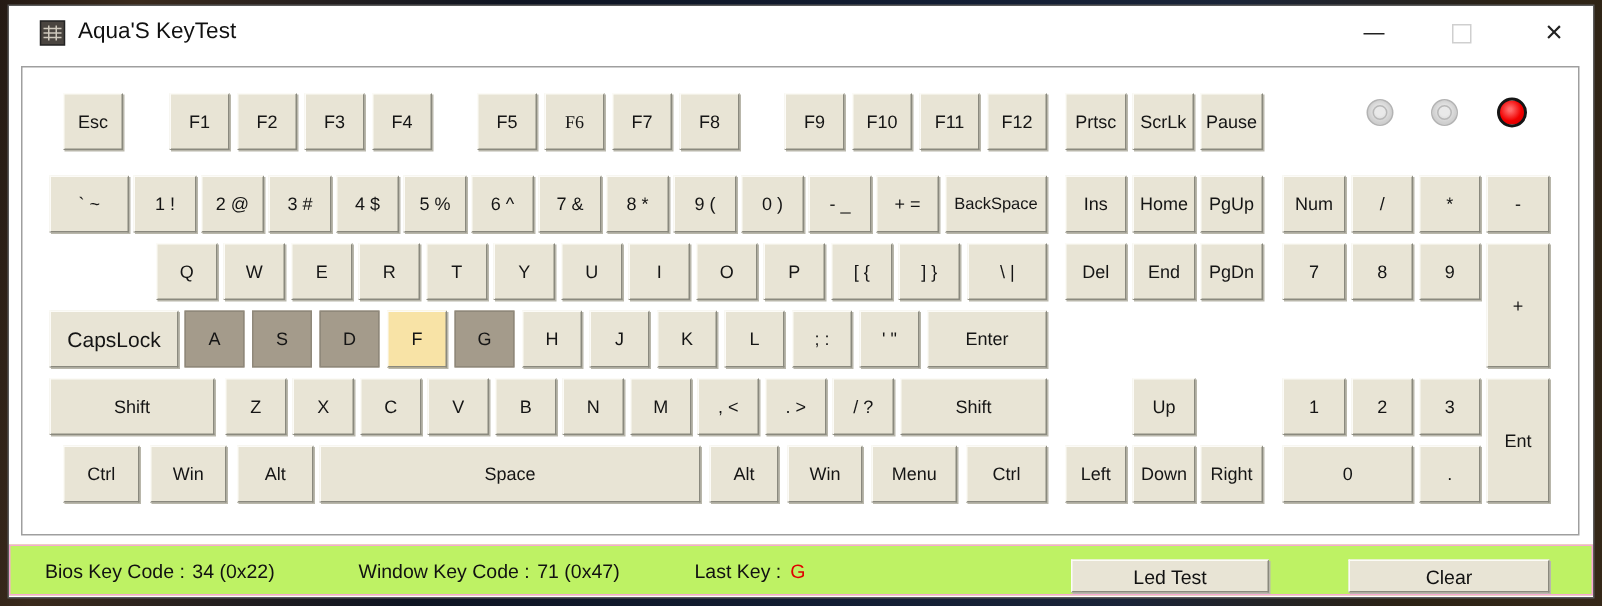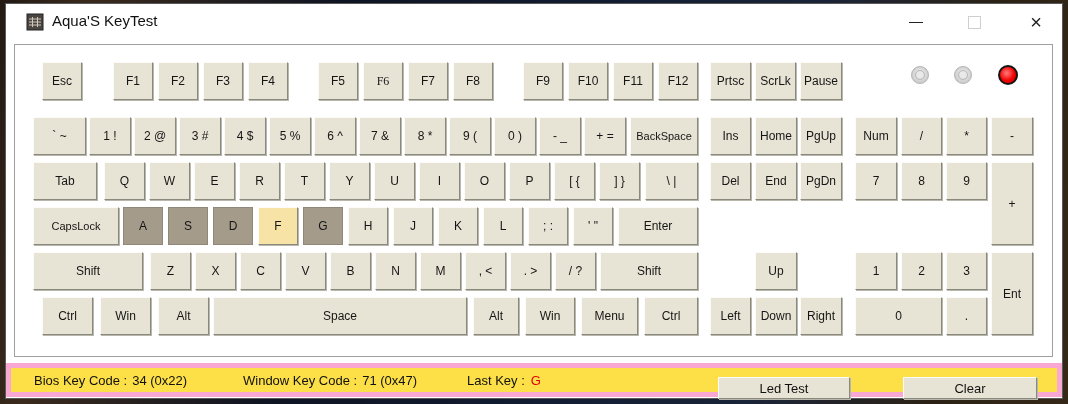--- a/index.html
+++ b/index.html
@@ -28,22 +28,22 @@
   .key.pressed{background:var(--key_pressed,#a49b8b);border:1px solid #8f887a;box-shadow:none;}
   .key.active{background:var(--key_active,#f8e3a6);}
   
   .led{position:absolute;border-radius:50%;box-sizing:border-box;}
   .led.off{background:radial-gradient(circle at 50% 45%,#e9e9e9 25%,#d2d2d2 60%,#c3c3c3 100%);
     border:1px solid #b3b3b3;}
   .led.off::after{content:"";position:absolute;inset:3px;border-radius:50%;border:1px solid #b8b8b8;}
   .led.on{background:radial-gradient(circle at 42% 38%,#ff6b6b 8%,#f10000 55%,#c80000 100%);
     border:2px solid #151515;}
   
-  .statusbar{position:absolute;left:0;right:0;top:359px;height:34px;background:#fde047;
-    border:5px solid #f9a8d4;box-sizing:border-box;}
+  .statusbar{position:absolute;left:0;right:0;top:359px;height:34px;background:#bef264;
+    border:1px solid #f9a8d4;box-sizing:border-box;}
   .st{position:absolute;top:0;bottom:0;display:flex;align-items:center;font-size:13px;color:#111;white-space:nowrap;}
   .st .val{margin-left:5px;}
   .st.bios{left:23px;} .st.wkc{left:232px;} .st.last{left:456px;}
   .last-val{margin-left:6px;color:var(--last_key_value_color,#e00000);}
   .btn{position:absolute;top:9px;height:22px;box-sizing:border-box;
     background:var(--key_face,#e8e4d5);border:1px solid;
     border-color:var(--key_border_light,#fcfbf7) var(--key_border_dark,#8a897e) var(--key_border_dark,#8a897e) var(--key_border_light,#fcfbf7);
     box-shadow:1px 1px 0 #b9b7ab;font-size:13px;color:#111;
     display:flex;align-items:center;justify-content:center;font-family:"Liberation Sans",sans-serif;cursor:default;}
   .btn.led-test{left:707px;width:132px;}
@@ -129,42 +129,41 @@
       <div class="key" style="left: 533px; top: 113px; width: 42px; height: 38px;">- _</div>
       <div class="key" style="left: 578px; top: 113px; width: 42px; height: 38px;">+ =</div>
       <div class="key" style="left: 624px; top: 113px; width: 68px; height: 38px; font-size: 11px;">BackSpace</div>
       <div class="key" style="left: 704px; top: 113px; width: 41px; height: 38px;">Ins</div>
       <div class="key" style="left: 749px; top: 113px; width: 42px; height: 38px;">Home</div>
       <div class="key" style="left: 794px; top: 113px; width: 42px; height: 38px;">PgUp</div>
       <div class="key" style="left: 849px; top: 113px; width: 42px; height: 38px;">Num</div>
       <div class="key" style="left: 895px; top: 113px; width: 41px; height: 38px;">/</div>
       <div class="key" style="left: 940px; top: 113px; width: 41px; height: 38px;">*</div>
       <div class="key" style="left: 985px; top: 113px; width: 42px; height: 38px;">-</div>
-      <div class="key" style="left: 27px; top: 158px; width: 64px; height: 38px;">Tab</div>
       <div class="key" style="left: 98px; top: 158px; width: 41px; height: 38px;">Q</div>
       <div class="key" style="left: 143px; top: 158px; width: 41px; height: 38px;">W</div>
       <div class="key" style="left: 188px; top: 158px; width: 41px; height: 38px;">E</div>
       <div class="key" style="left: 233px; top: 158px; width: 41px; height: 38px;">R</div>
       <div class="key" style="left: 278px; top: 158px; width: 41px; height: 38px;">T</div>
       <div class="key" style="left: 323px; top: 158px; width: 41px; height: 38px;">Y</div>
       <div class="key" style="left: 368px; top: 158px; width: 41px; height: 38px;">U</div>
       <div class="key" style="left: 413px; top: 158px; width: 41px; height: 38px;">I</div>
       <div class="key" style="left: 458px; top: 158px; width: 41px; height: 38px;">O</div>
       <div class="key" style="left: 503px; top: 158px; width: 41px; height: 38px;">P</div>
       <div class="key" style="left: 548px; top: 158px; width: 41px; height: 38px;">[ {</div>
       <div class="key" style="left: 593px; top: 158px; width: 41px; height: 38px;">] }</div>
       <div class="key" style="left: 639px; top: 158px; width: 53px; height: 38px;">\ |</div>
       <div class="key" style="left: 704px; top: 158px; width: 41px; height: 38px;">Del</div>
       <div class="key" style="left: 749px; top: 158px; width: 42px; height: 38px;">End</div>
       <div class="key" style="left: 794px; top: 158px; width: 42px; height: 38px;">PgDn</div>
       <div class="key" style="left: 849px; top: 158px; width: 42px; height: 38px;">7</div>
       <div class="key" style="left: 895px; top: 158px; width: 41px; height: 38px;">8</div>
       <div class="key" style="left: 940px; top: 158px; width: 41px; height: 38px;">9</div>
       <div class="key" style="left: 985px; top: 158px; width: 42px; height: 83px;">+</div>
-      <div class="key" style="left: 27px; top: 203px; width: 86px; height: 38px; font-size: 11px;">CapsLock</div>
+      <div class="key" style="left: 27px; top: 203px; width: 86px; height: 38px; font-size: 14px;">CapsLock</div>
       <div class="key pressed" style="left: 117px; top: 203px; width: 40px; height: 38px;">A</div>
       <div class="key pressed" style="left: 162px; top: 203px; width: 40px; height: 38px;">S</div>
       <div class="key pressed" style="left: 207px; top: 203px; width: 40px; height: 38px;">D</div>
       <div class="key active" style="left: 252px; top: 203px; width: 40px; height: 38px;">F</div>
       <div class="key pressed" style="left: 297px; top: 203px; width: 40px; height: 38px;">G</div>
       <div class="key" style="left: 342px; top: 203px; width: 40px; height: 38px;">H</div>
       <div class="key" style="left: 387px; top: 203px; width: 40px; height: 38px;">J</div>
       <div class="key" style="left: 432px; top: 203px; width: 40px; height: 38px;">K</div>
       <div class="key" style="left: 477px; top: 203px; width: 40px; height: 38px;">L</div>
       <div class="key" style="left: 522px; top: 203px; width: 40px; height: 38px;">; :</div>

